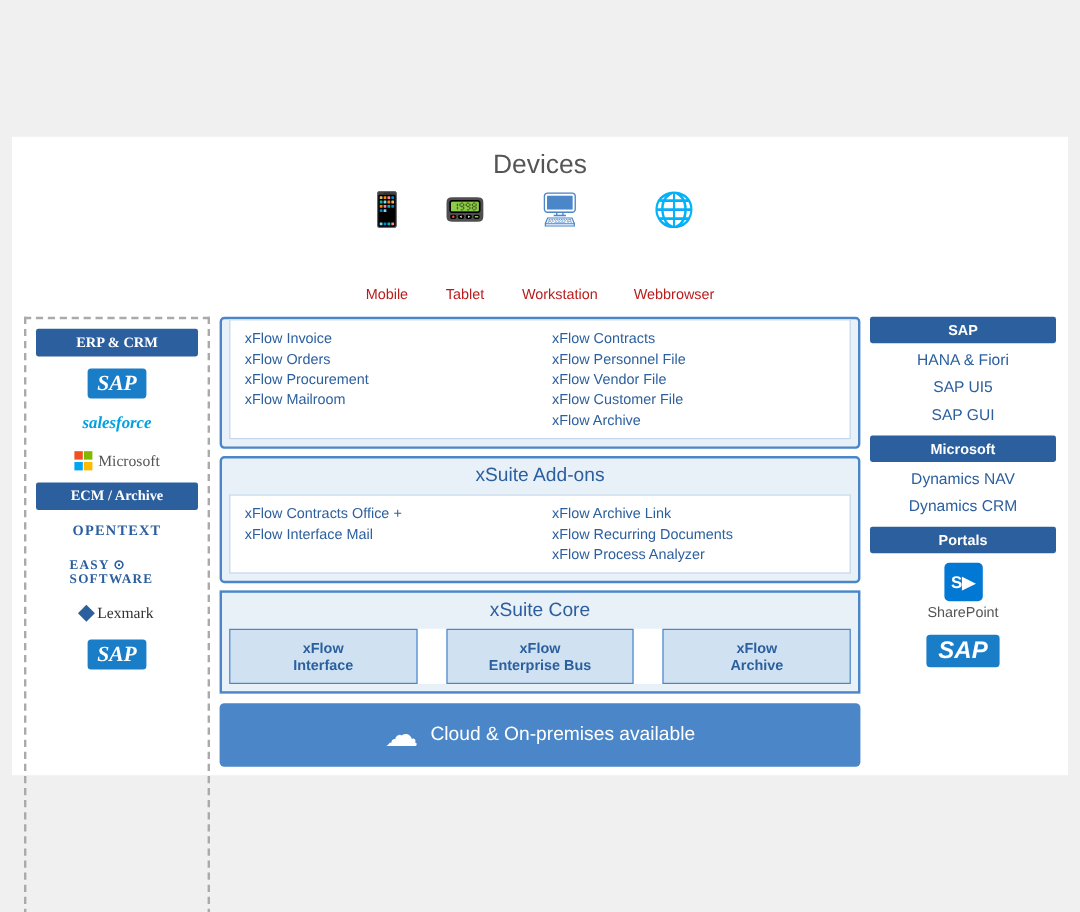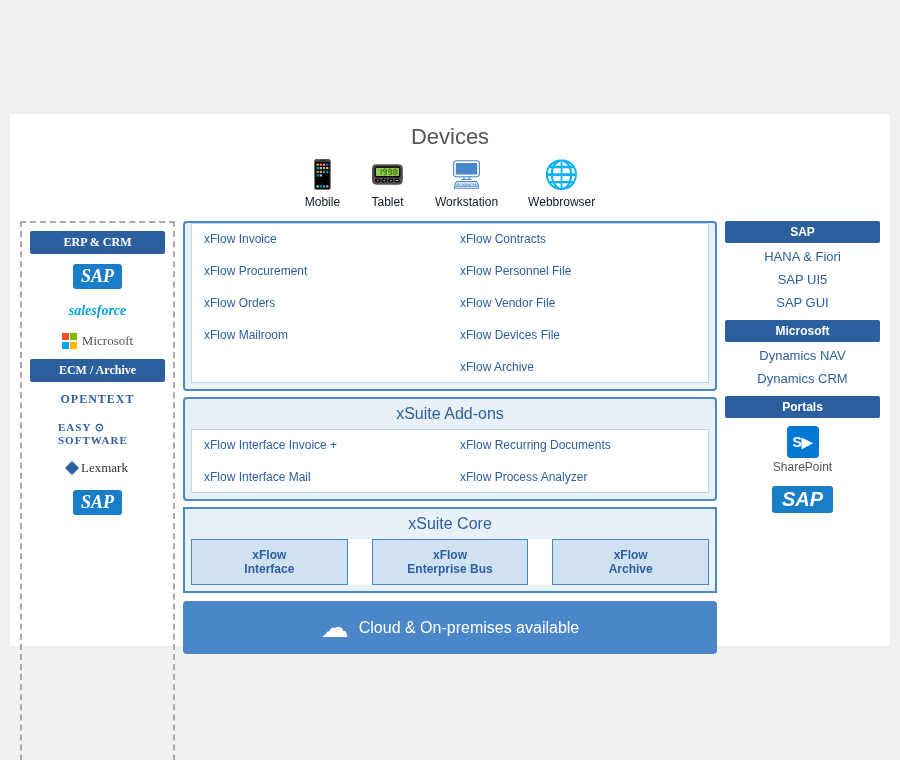--- a/index.html
+++ b/index.html
@@ -43,21 +43,22 @@
       flex-direction: column;
       align-items: center;
       gap: 4px;
     }
     .device-icon {
       font-size: 28px;
       color: #4a86c8;
     }
     .device-label {
       font-size: 12px;
-      color: #0f172a;
+      color: #b91c1c;
+      margin-top: 43px;
     }
 
     
     .main-layout {
       display: flex;
       gap: 8px;
       height: 590px;
     }
 
     
@@ -189,21 +190,21 @@
       margin: 0 6px 6px 6px;
       padding: 8px 12px;
       border: 1px solid #c0d4ea;
       display: flex;
       gap: 20px;
     }
     .xsuite-col {
       flex: 1;
       display: flex;
       flex-direction: column;
-      gap: 18px;
+      gap: 3px;
     }
     .xsuite-item {
       font-size: 12px;
       color: #2c5f9e;
     }
 
     
     .core-box {
       border: 2px solid #4a86c8;
       border-radius: 0;
@@ -385,42 +386,43 @@
         <span class="sap-logo-bottom">SAP</span>
       </div>
     </div>
 
     <div class="center-content">
 
       <div class="xsuite-box">
         <div class="xsuite-box-inner">
           <div class="xsuite-col">
             <div class="xsuite-item">xFlow Invoice</div>
+            <div class="xsuite-item">xFlow Orders</div>
             <div class="xsuite-item">xFlow Procurement</div>
-            <div class="xsuite-item">xFlow Orders</div>
             <div class="xsuite-item">xFlow Mailroom</div>
           </div>
           <div class="xsuite-col">
             <div class="xsuite-item">xFlow Contracts</div>
             <div class="xsuite-item">xFlow Personnel File</div>
             <div class="xsuite-item">xFlow Vendor File</div>
-            <div class="xsuite-item">xFlow Devices File</div>
+            <div class="xsuite-item">xFlow Customer File</div>
             <div class="xsuite-item">xFlow Archive</div>
           </div>
         </div>
       </div>
 
       <div class="xsuite-box">
         <div class="xsuite-box-header">xSuite Add-ons</div>
         <div class="xsuite-box-inner">
           <div class="xsuite-col">
-            <div class="xsuite-item">xFlow Interface Invoice +</div>
+            <div class="xsuite-item">xFlow Contracts Office +</div>
             <div class="xsuite-item">xFlow Interface Mail</div>
           </div>
           <div class="xsuite-col">
+            <div class="xsuite-item">xFlow Archive Link</div>
             <div class="xsuite-item">xFlow Recurring Documents</div>
             <div class="xsuite-item">xFlow Process Analyzer</div>
           </div>
         </div>
       </div>
 
       <div class="core-box">
         <div class="xsuite-box-header">xSuite Core</div>
         <div class="core-inner">
           <div class="core-item">

